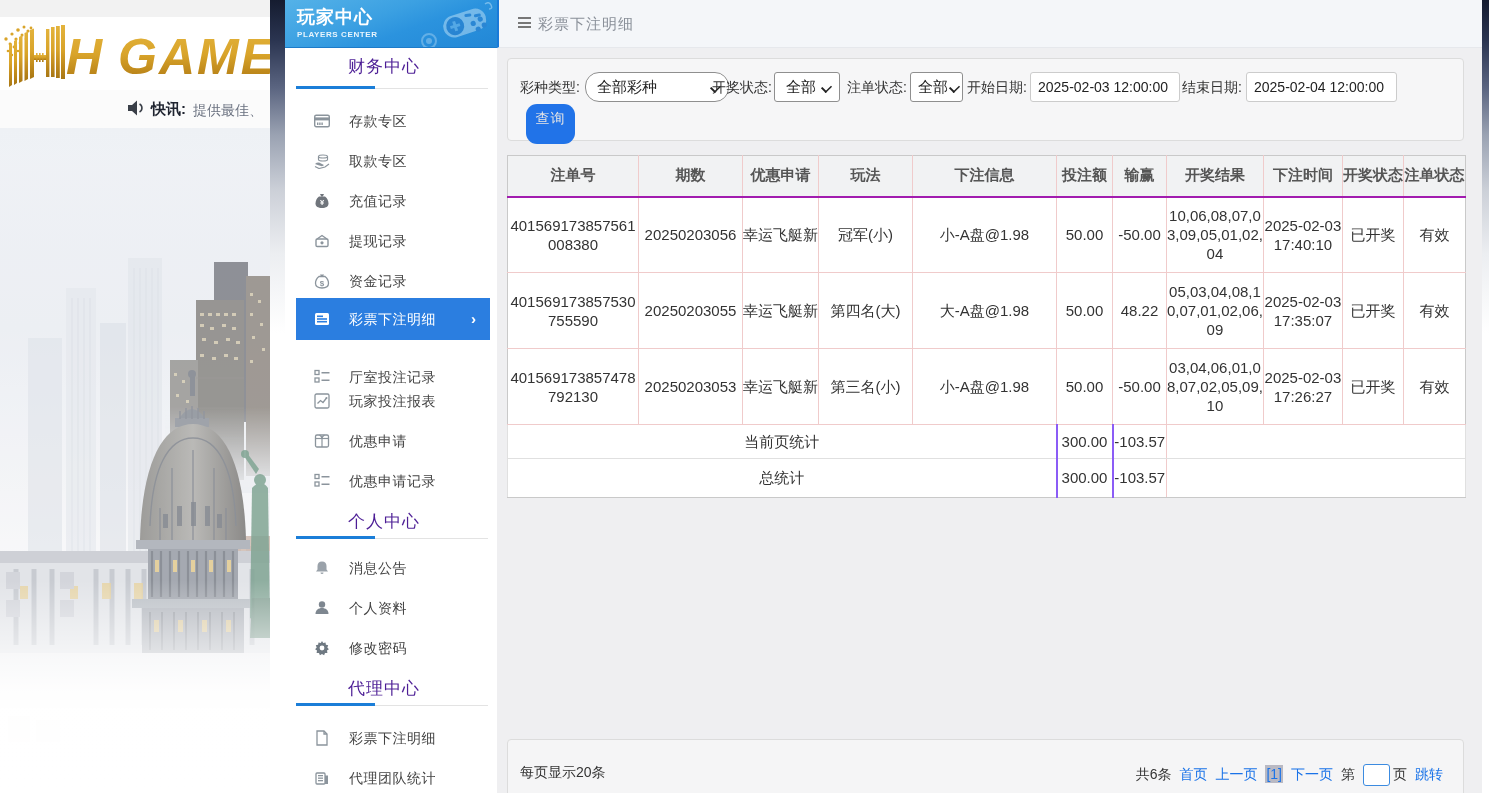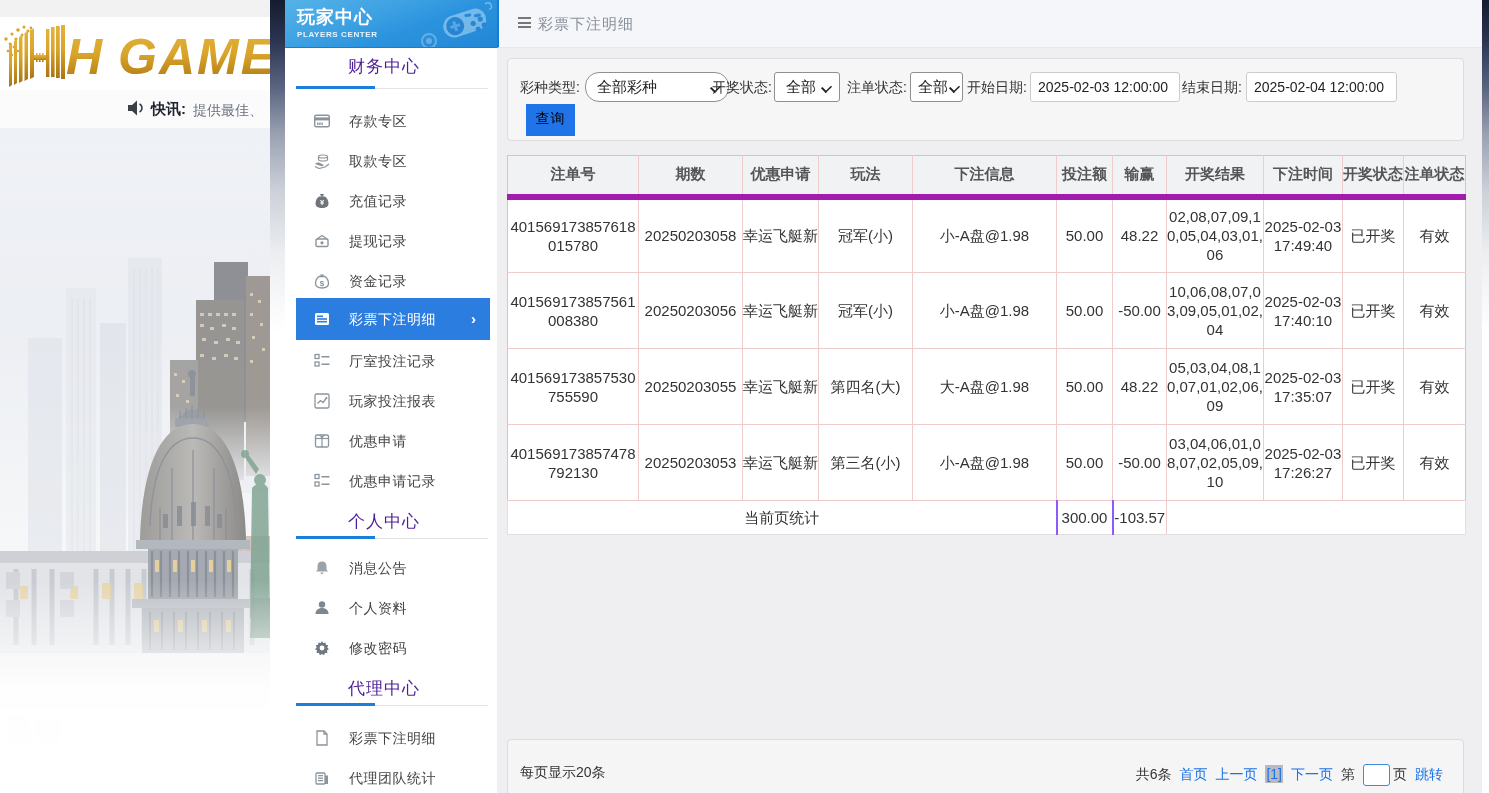--- a/index.html
+++ b/index.html
@@ -47,26 +47,26 @@
 #mtitle { left:41px; top:15px; font-size:15px; color:#8a9099; letter-spacing:1px;}
 
 #fcard { left:10px; top:58px; width:957px; height:83px; background:#f6f6f7; border:1px solid #dcdcdc; border-radius:4px; }
 .flabel { font-size:14px; color:#333; top:20px; }
 .fsel { top:13px; height:30px; background:#fff; border:1px solid #8f8f8f; border-radius:3px; font-size:15px; color:#222; }
 .fsel span { position:absolute; left:11px; top:5px; }
 .chev { position:absolute; right:9px; top:10px; width:8px; height:8px; }
 .chev:before { content:""; position:absolute; left:0; top:0; width:7px; height:7px; border-left:2px solid #222; border-bottom:2px solid #222; transform:rotate(-45deg) scale(1,0.75); transform-origin:center; }
 .finp { top:13px; height:30px; background:#fff; border:1px solid #ccc; border-radius:3px; font-size:14px; color:#222; }
 .finp span { position:absolute; left:7px; top:6px; white-space:nowrap;}
-#qbtn { left:18px; top:45px; width:49px; height:32px; background:#2173e8; border-radius:0; color:#000000; font-size:14px; text-align:center; line-height:29px; letter-spacing:1px;}
+#qbtn { left:18px; top:45px; width:49px; height:40px; background:#2173e8; border-radius:11px; color:#e5e5e5; font-size:14px; text-align:center; line-height:29px; letter-spacing:1px;}
 
 
 #tbl { left:10px; top:155px; border-collapse:collapse; table-layout:fixed; background:#fff; font-size:15px; color:#333; }
 #tbl th, #tbl td { border:1px solid #f0cbcb; text-align:center; vertical-align:middle; padding:0; overflow:hidden; white-space:nowrap; }
-#tbl th { background:#f1f2f3; color:#555; font-size:15px; height:41px; border-bottom:6px solid #a21caf; border-top:1px solid #c9c9c9; }
+#tbl th { background:#f1f2f3; color:#555; font-size:15px; height:41px; border-bottom:2px solid #a21caf; border-top:1px solid #c9c9c9; }
 #tbl td { height:76px; line-height:19px; }
 #tbl .fc { border-left:1px solid #c9c9c9; }
 #tbl .lc { border-right:1px solid #c9c9c9; }
 #tbl tr.sr td { height:34px; line-height:16px; border-color:#e0e0e0; }
 #tbl tr.sr2 td { height:39px; line-height:16px; border-color:#e0e0e0; border-bottom:1px solid #c9c9c9;}
 #tbl tr.sr td.pk, #tbl tr.sr2 td.pk { border-left:2px solid #8b5cf6; border-right:1px solid #f0cbcb; }
 
 
 #pgbar { left:10px; top:739px; width:957px; height:60px; background:#f5f5f6; border:1px solid #dcdcdc; border-radius:4px; font-size:14px; color:#333; }
 #pgl { position:absolute; left:12px; top:24px; }
@@ -407,21 +407,21 @@
         <svg class="ic" viewBox="0 0 16 16">
           <rect x="1" y="2" width="14" height="12" rx="1.5" fill="#fff"></rect>
           <rect x="3" y="4.5" width="6" height="1.6" fill="#2b7ee0"></rect>
           <rect x="3" y="7.2" width="10" height="1.6" fill="#2b7ee0"></rect>
           <rect x="3" y="9.9" width="10" height="1.6" fill="#2b7ee0"></rect>
         </svg>
         <span class="tx">彩票下注明细</span>
         <span class="ar">›</span>
       </div>
 
-    <div class="abs mi" style="top:341px;">
+    <div class="abs mi" style="top:357px;">
         <svg class="ic" viewBox="0 0 16 16">
           <rect x="1" y="1.5" width="4" height="4" fill="none" stroke="#8b949c" stroke-width="1.3"></rect>
           <rect x="7.5" y="3" width="8" height="1.5" fill="#8b949c"></rect>
           <rect x="1" y="9" width="4" height="4" fill="none" stroke="#8b949c" stroke-width="1.3"></rect>
           <rect x="7.5" y="10.5" width="8" height="1.5" fill="#8b949c"></rect>
         </svg>
         <span class="tx">厅室投注记录</span>
       </div>
 
     <div class="abs mi" style="top:381px;">
@@ -559,33 +559,20 @@
             <th>期数</th>
             <th>优惠申请</th>
             <th>玩法</th>
             <th>下注信息</th>
         <th>投注额</th>
             <th>输赢</th>
             <th>开奖结果</th>
             <th>下注时间</th>
             <th>开奖状态</th>
             <th class="lc">注单状态</th>
-      </tr>
-      <tr>
-        <td class="fc">401569173857618<br>015780</td>
-            <td>20250203058</td>
-            <td>幸运飞艇新</td>
-            <td>冠军(小)</td>
-        <td>小-A盘@1.98</td>
-            <td>50.00</td>
-            <td>48.22</td>
-            <td>02,08,07,09,1<br>0,05,04,03,01,<br>06</td>
-        <td>2025-02-03<br>17:49:40</td>
-            <td>已开奖</td>
-            <td class="lc">有效</td>
       </tr>
       <tr>
         <td class="fc">401569173857561<br>008380</td>
             <td>20250203056</td>
             <td>幸运飞艇新</td>
             <td>冠军(小)</td>
         <td>小-A盘@1.98</td>
             <td>50.00</td>
             <td>-50.00</td>
             <td>10,06,08,07,0<br>3,09,05,01,02,<br>04</td>
@@ -618,20 +605,26 @@
         <td>2025-02-03<br>17:26:27</td>
             <td>已开奖</td>
             <td class="lc">有效</td>
       </tr>
       <tr class="sr">
         <td class="fc" colspan="5">当前页统计</td>
             <td class="pk">300.00</td>
             <td class="pk">-103.57</td>
         <td class="lc" colspan="4"></td>
       </tr>
+      <tr class="sr2">
+        <td class="fc" colspan="5">总统计</td>
+            <td class="pk">300.00</td>
+            <td class="pk">-103.57</td>
+        <td class="lc" colspan="4"></td>
+      </tr>
     </tbody>
       </table>
 
     <div class="abs" id="pgbar">
       <span id="pgl">每页显示20条</span>
       <span id="pgr">
         <span>共6条</span><span class="lnk">首页</span><span class="lnk">上一页</span><span class="cur">[1]</span><span class="lnk">下一页</span><span>第</span><span class="pginp"></span><span style="margin-left:3px;">页</span><span class="lnk">跳转</span>
       </span>
     </div>
   </div>

